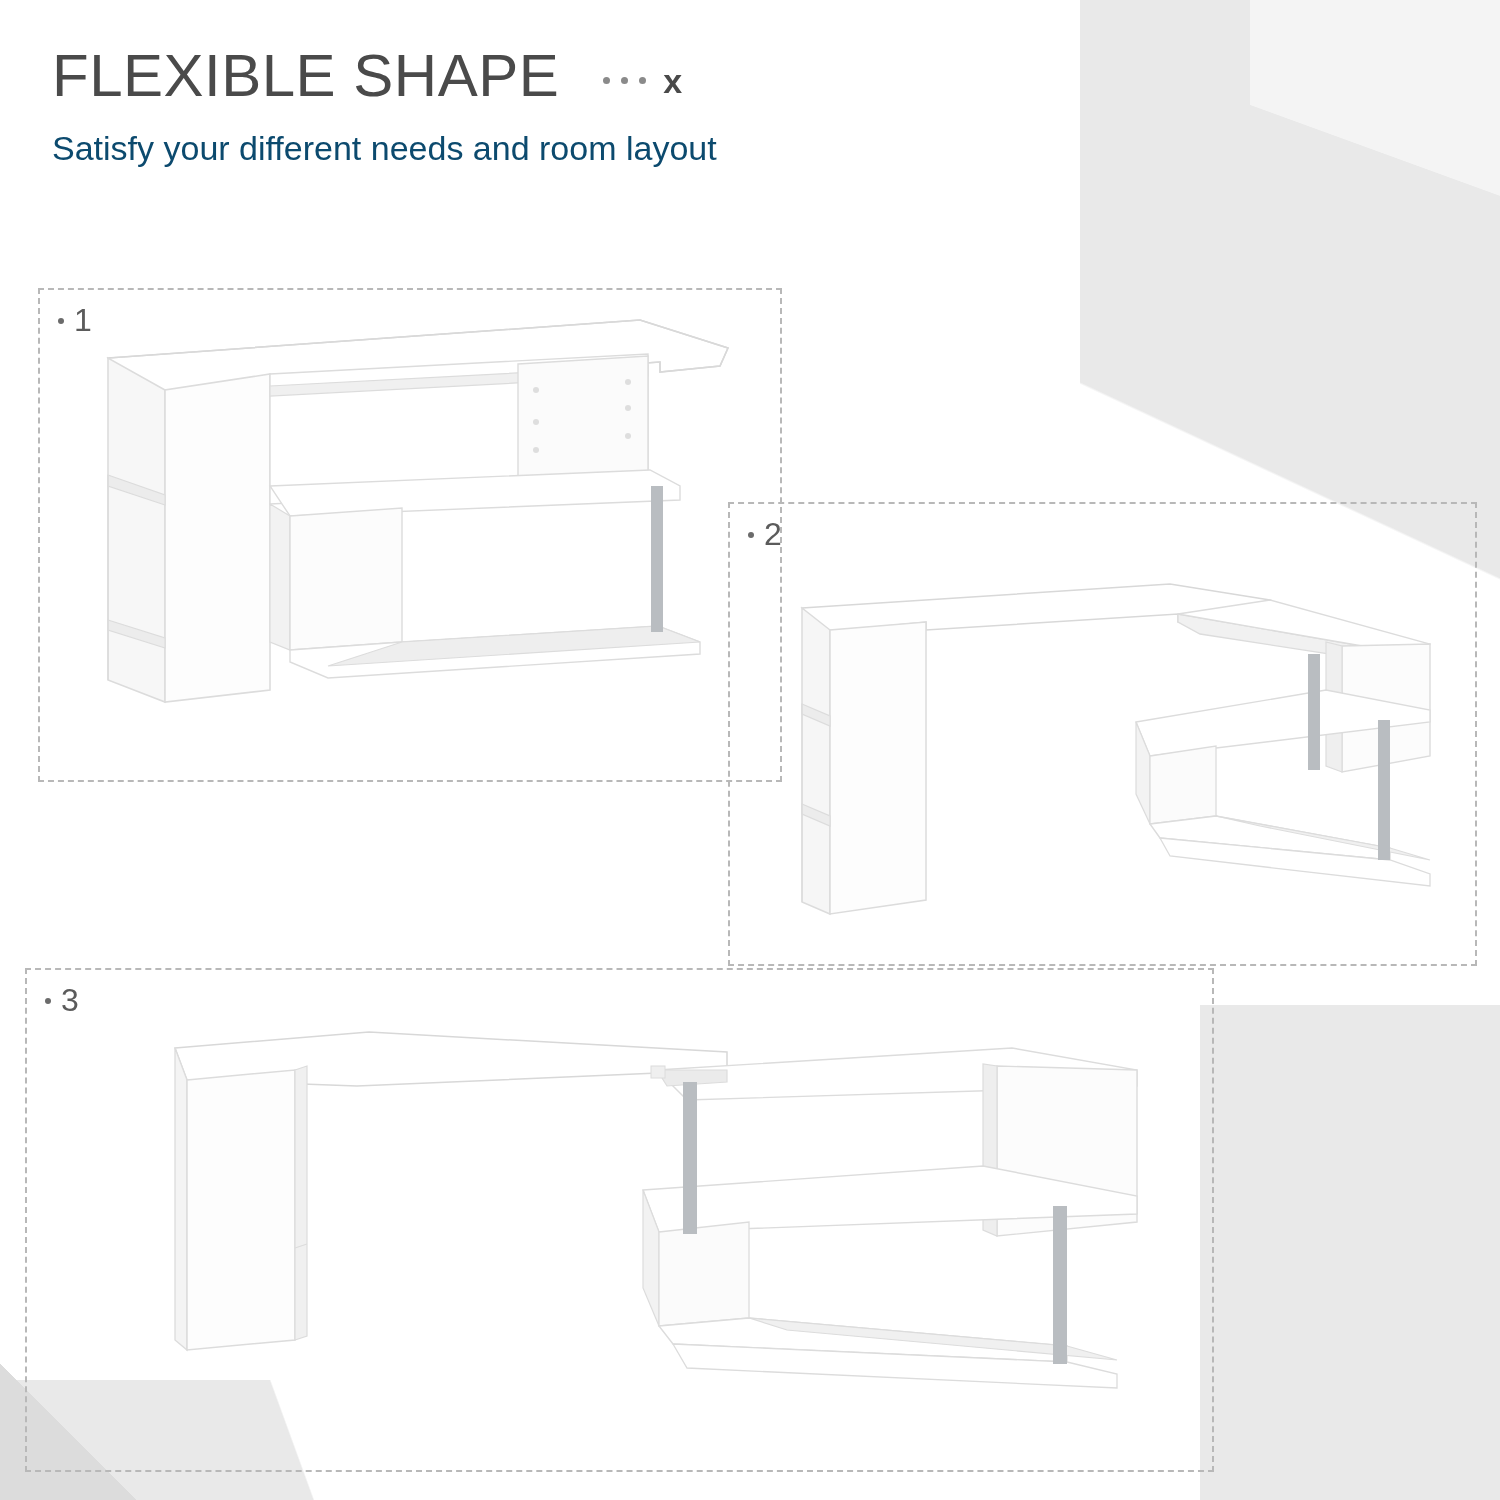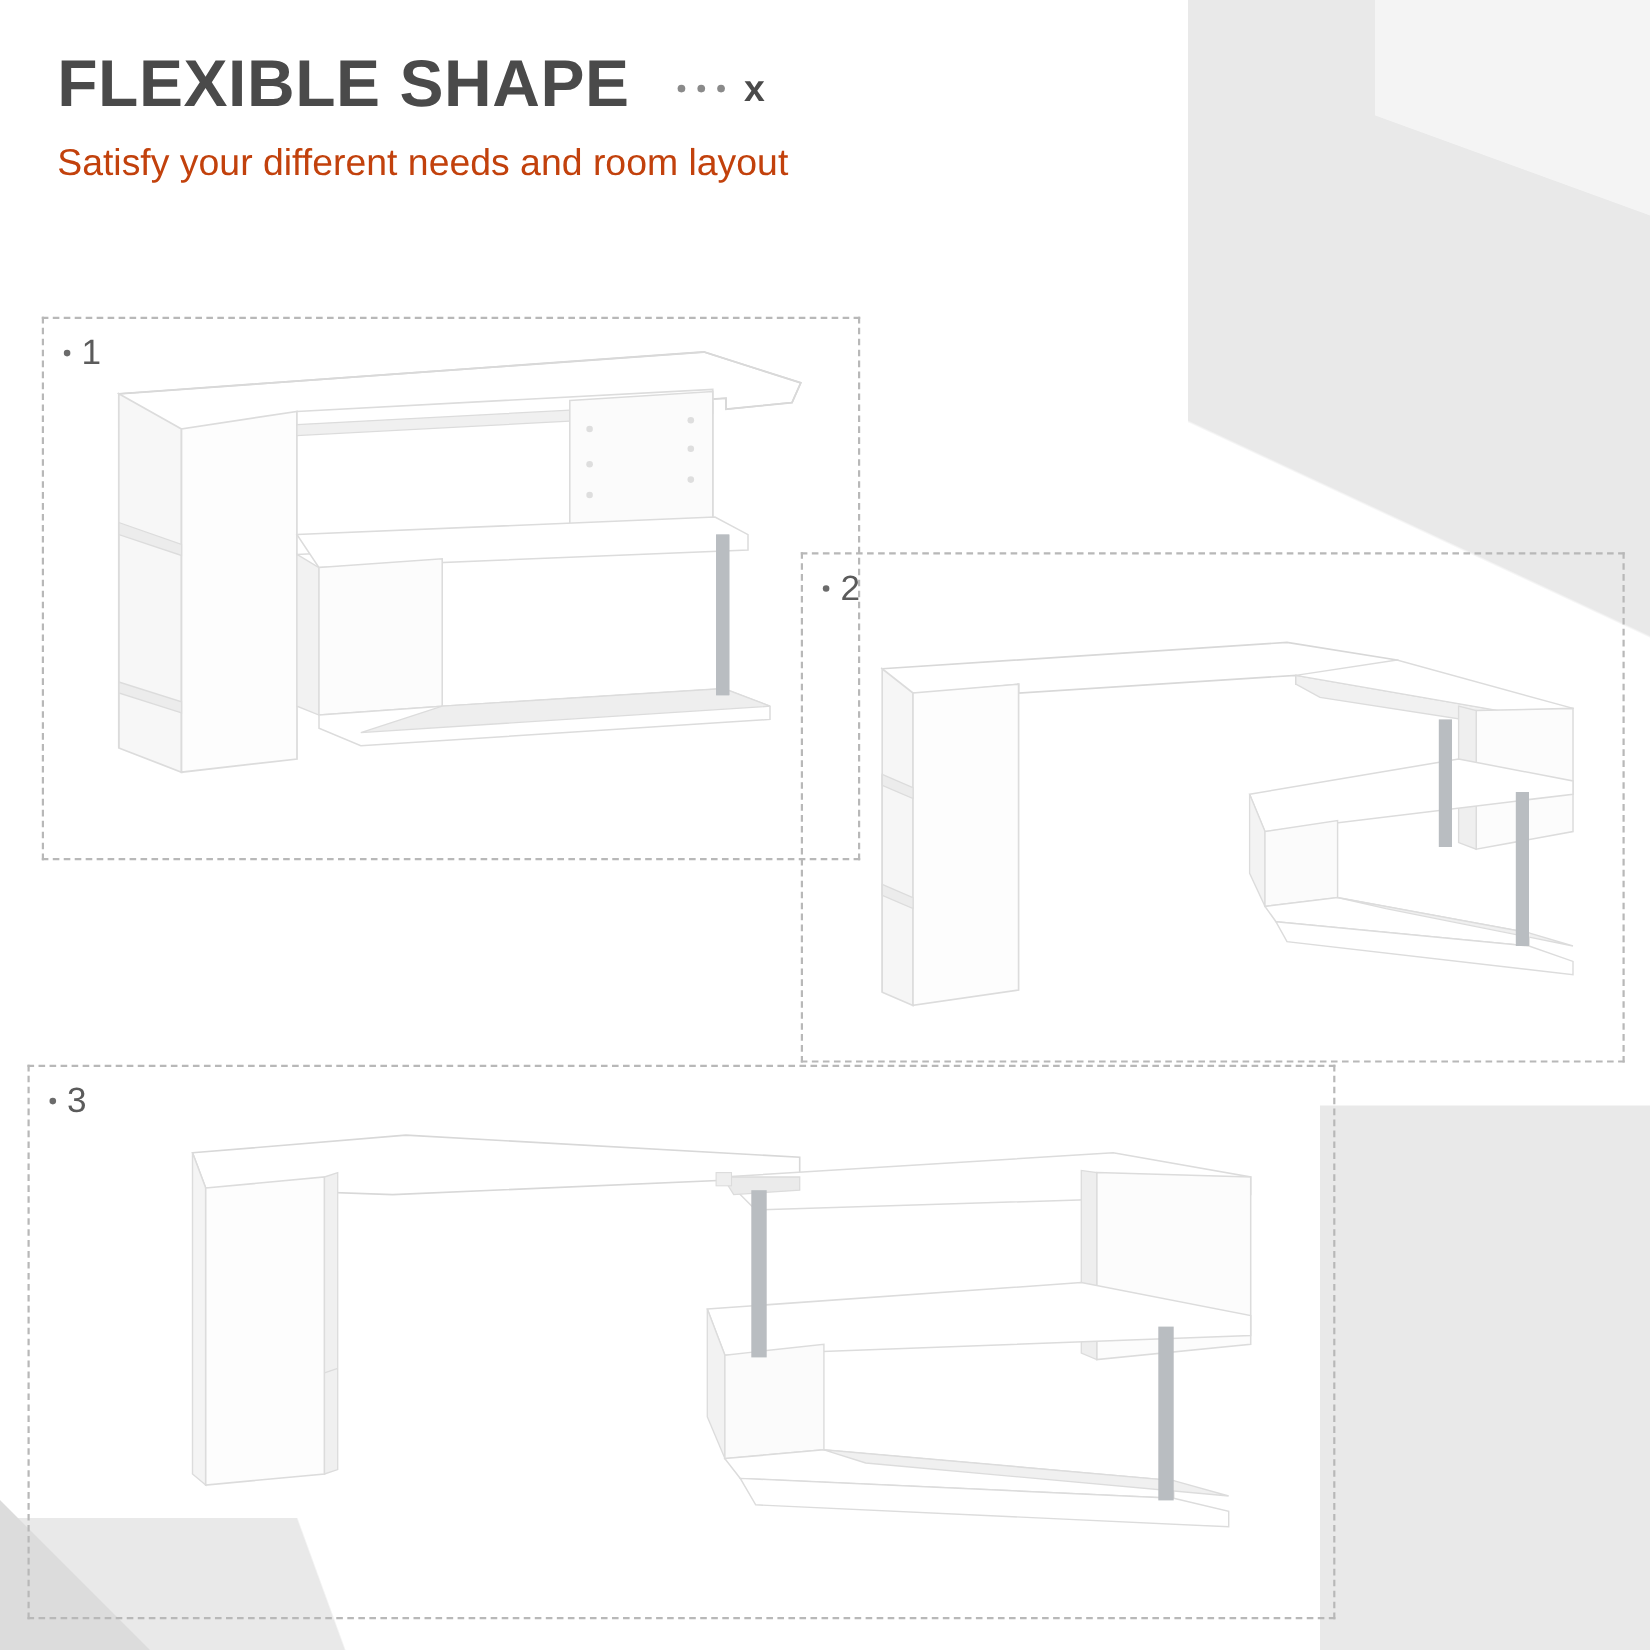--- a/index.html
+++ b/index.html
@@ -69,21 +69,21 @@
     top: 44px;
     width: 1000px;
   }
   .title-row {
     display: flex;
     align-items: center;
     gap: 44px;
   }
   .title {
     font-size: 60px;
-    font-weight: bold;
+    font-weight: normal;
     color: #4a4a4a;
     letter-spacing: 0.5px;
     line-height: 1.05;
     white-space: nowrap;
   }
   .title-dots {
     display: flex;
     align-items: center;
     gap: 11px;
     margin-top: 10px;
@@ -98,21 +98,21 @@
   .title-x {
     font-size: 34px;
     font-weight: bold;
     color: #4a4a4a;
     margin-left: 6px;
     margin-top: 2px;
   }
   .subtitle {
     margin-top: 22px;
     font-size: 34px;
-    color: #c2410c;
+    color: #0c4a6e;
     font-weight: normal;
   }
 
   
   .panel {
     position: absolute;
     border: 2px dashed #b8b8b8;
     background: transparent;
   }
   .panel .badge {

